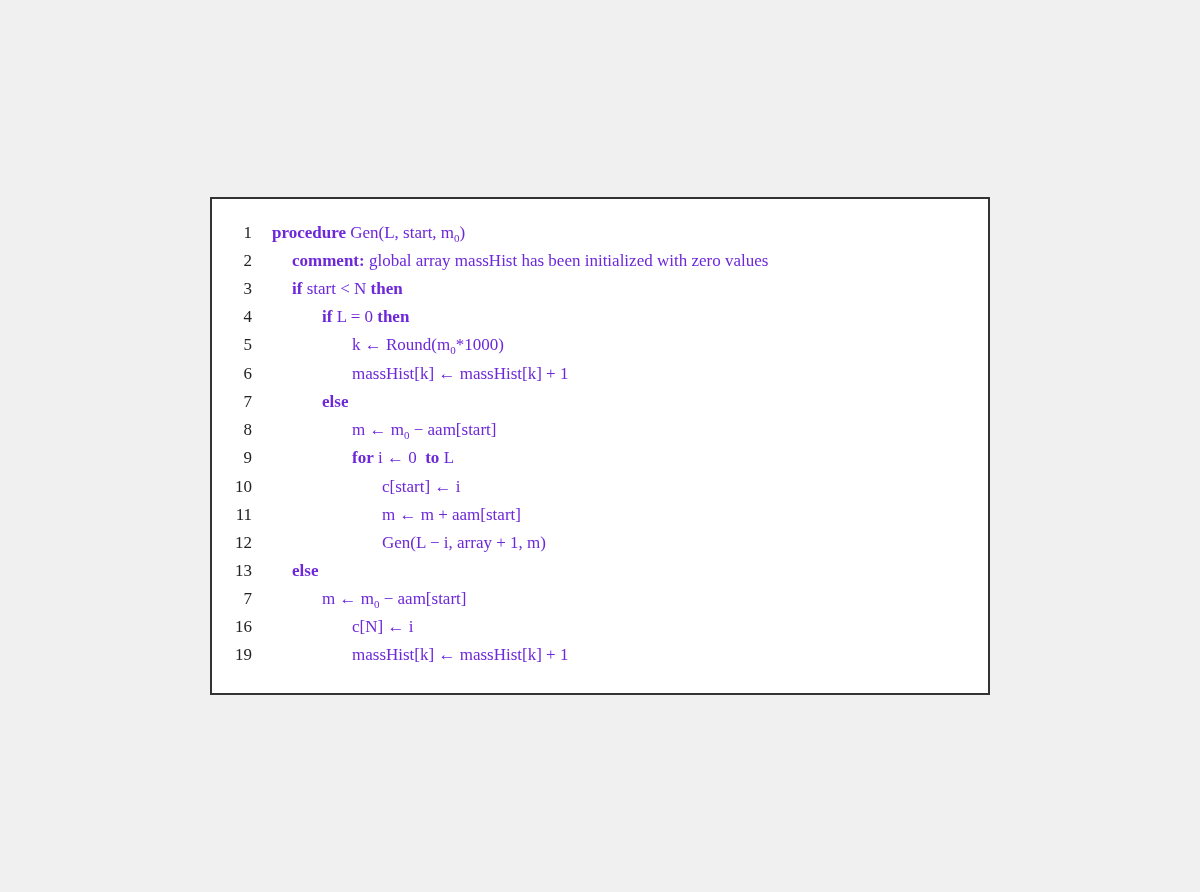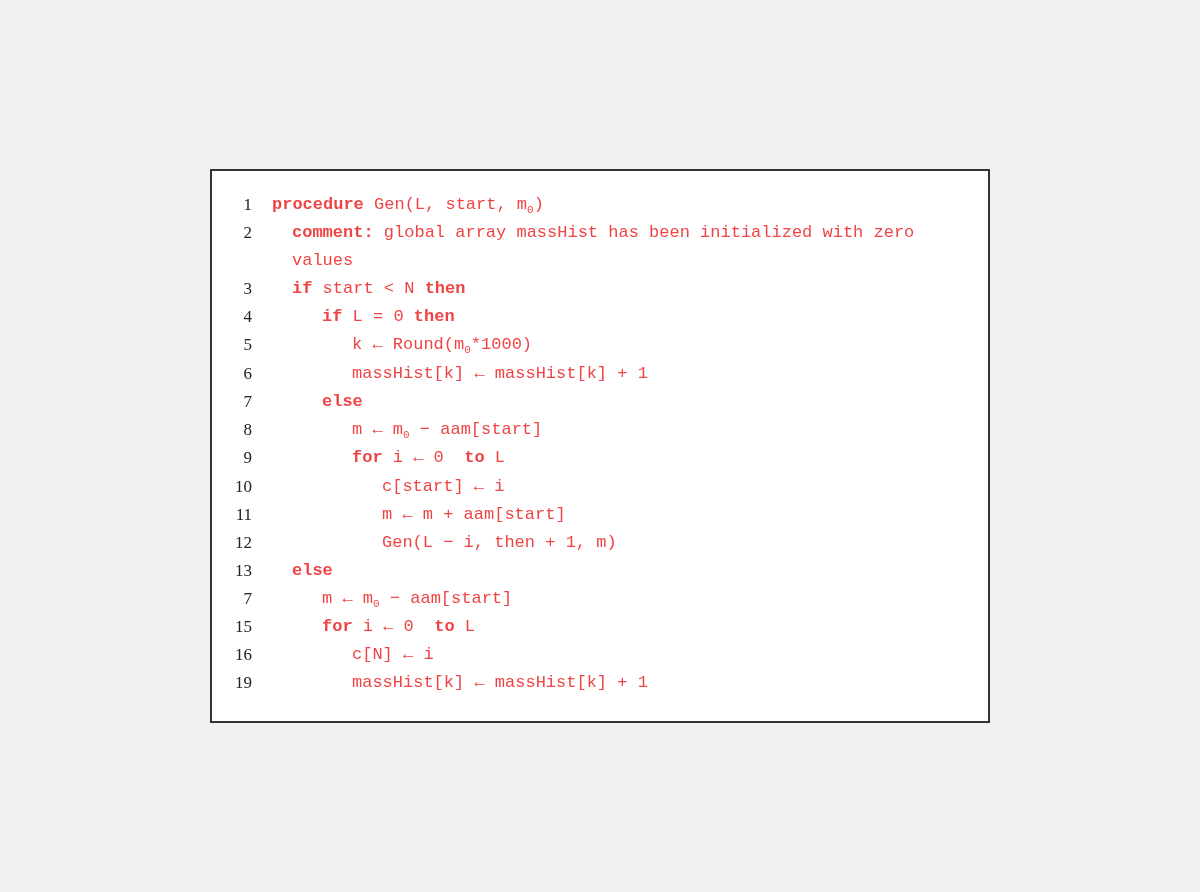--- a/index.html
+++ b/index.html
@@ -38,22 +38,22 @@
       text-align: right;
       padding-right: 20px;
       vertical-align: top;
       font-size: 17px;
       color: #222;
       font-family: 'Times New Roman', Times, serif;
     }
 
     .line-content {
       font-size: 17px;
-      color: #ef4444;
-      font-family: Liberation Mono, monospace;
+      color: #6d28d9;
+      font-family: Liberation Serif, serif;
       vertical-align: top;
       margin-left: 16px;
     }
 
     .kw {
       font-weight: bold;
     }
 
     sub {
       font-size: 11px;
@@ -109,33 +109,29 @@
         <tr>
           <td class="line-num">10</td>
           <td class="line-content"><span class="indent4" style="display: inline-block;">c[start] ← i</span></td>
         </tr>
         <tr>
           <td class="line-num">11</td>
           <td class="line-content"><span class="indent4" style="display: inline-block;">m ← m + aam[start]</span></td>
         </tr>
         <tr>
           <td class="line-num">12</td>
-          <td class="line-content"><span class="indent4" style="display: inline-block;">Gen(L − i, then + 1, m)</span></td>
+          <td class="line-content"><span class="indent4" style="display: inline-block;">Gen(L − i, array + 1, m)</span></td>
         </tr>
         <tr>
           <td class="line-num">13</td>
           <td class="line-content"><span class="indent1" style="display: inline-block;"><span class="kw">else</span></span></td>
         </tr>
         <tr>
           <td class="line-num">7</td>
           <td class="line-content"><span class="indent2" style="display: inline-block;">m ← m<sub>0</sub> − aam[start]</span></td>
-        </tr>
-        <tr>
-          <td class="line-num">15</td>
-          <td class="line-content"><span class="indent2" style="display: inline-block;"><span class="kw">for</span> i ← 0 <span class="kw">&nbsp;to</span> L</span></td>
         </tr>
         <tr>
           <td class="line-num">16</td>
           <td class="line-content"><span class="indent3" style="display: inline-block;">c[N] ← i</span></td>
         </tr>
         <tr>
           <td class="line-num">19</td>
           <td class="line-content"><span class="indent3" style="display: inline-block;">massHist[k] ← massHist[k] + 1</span></td>
         </tr>
       </tbody>

